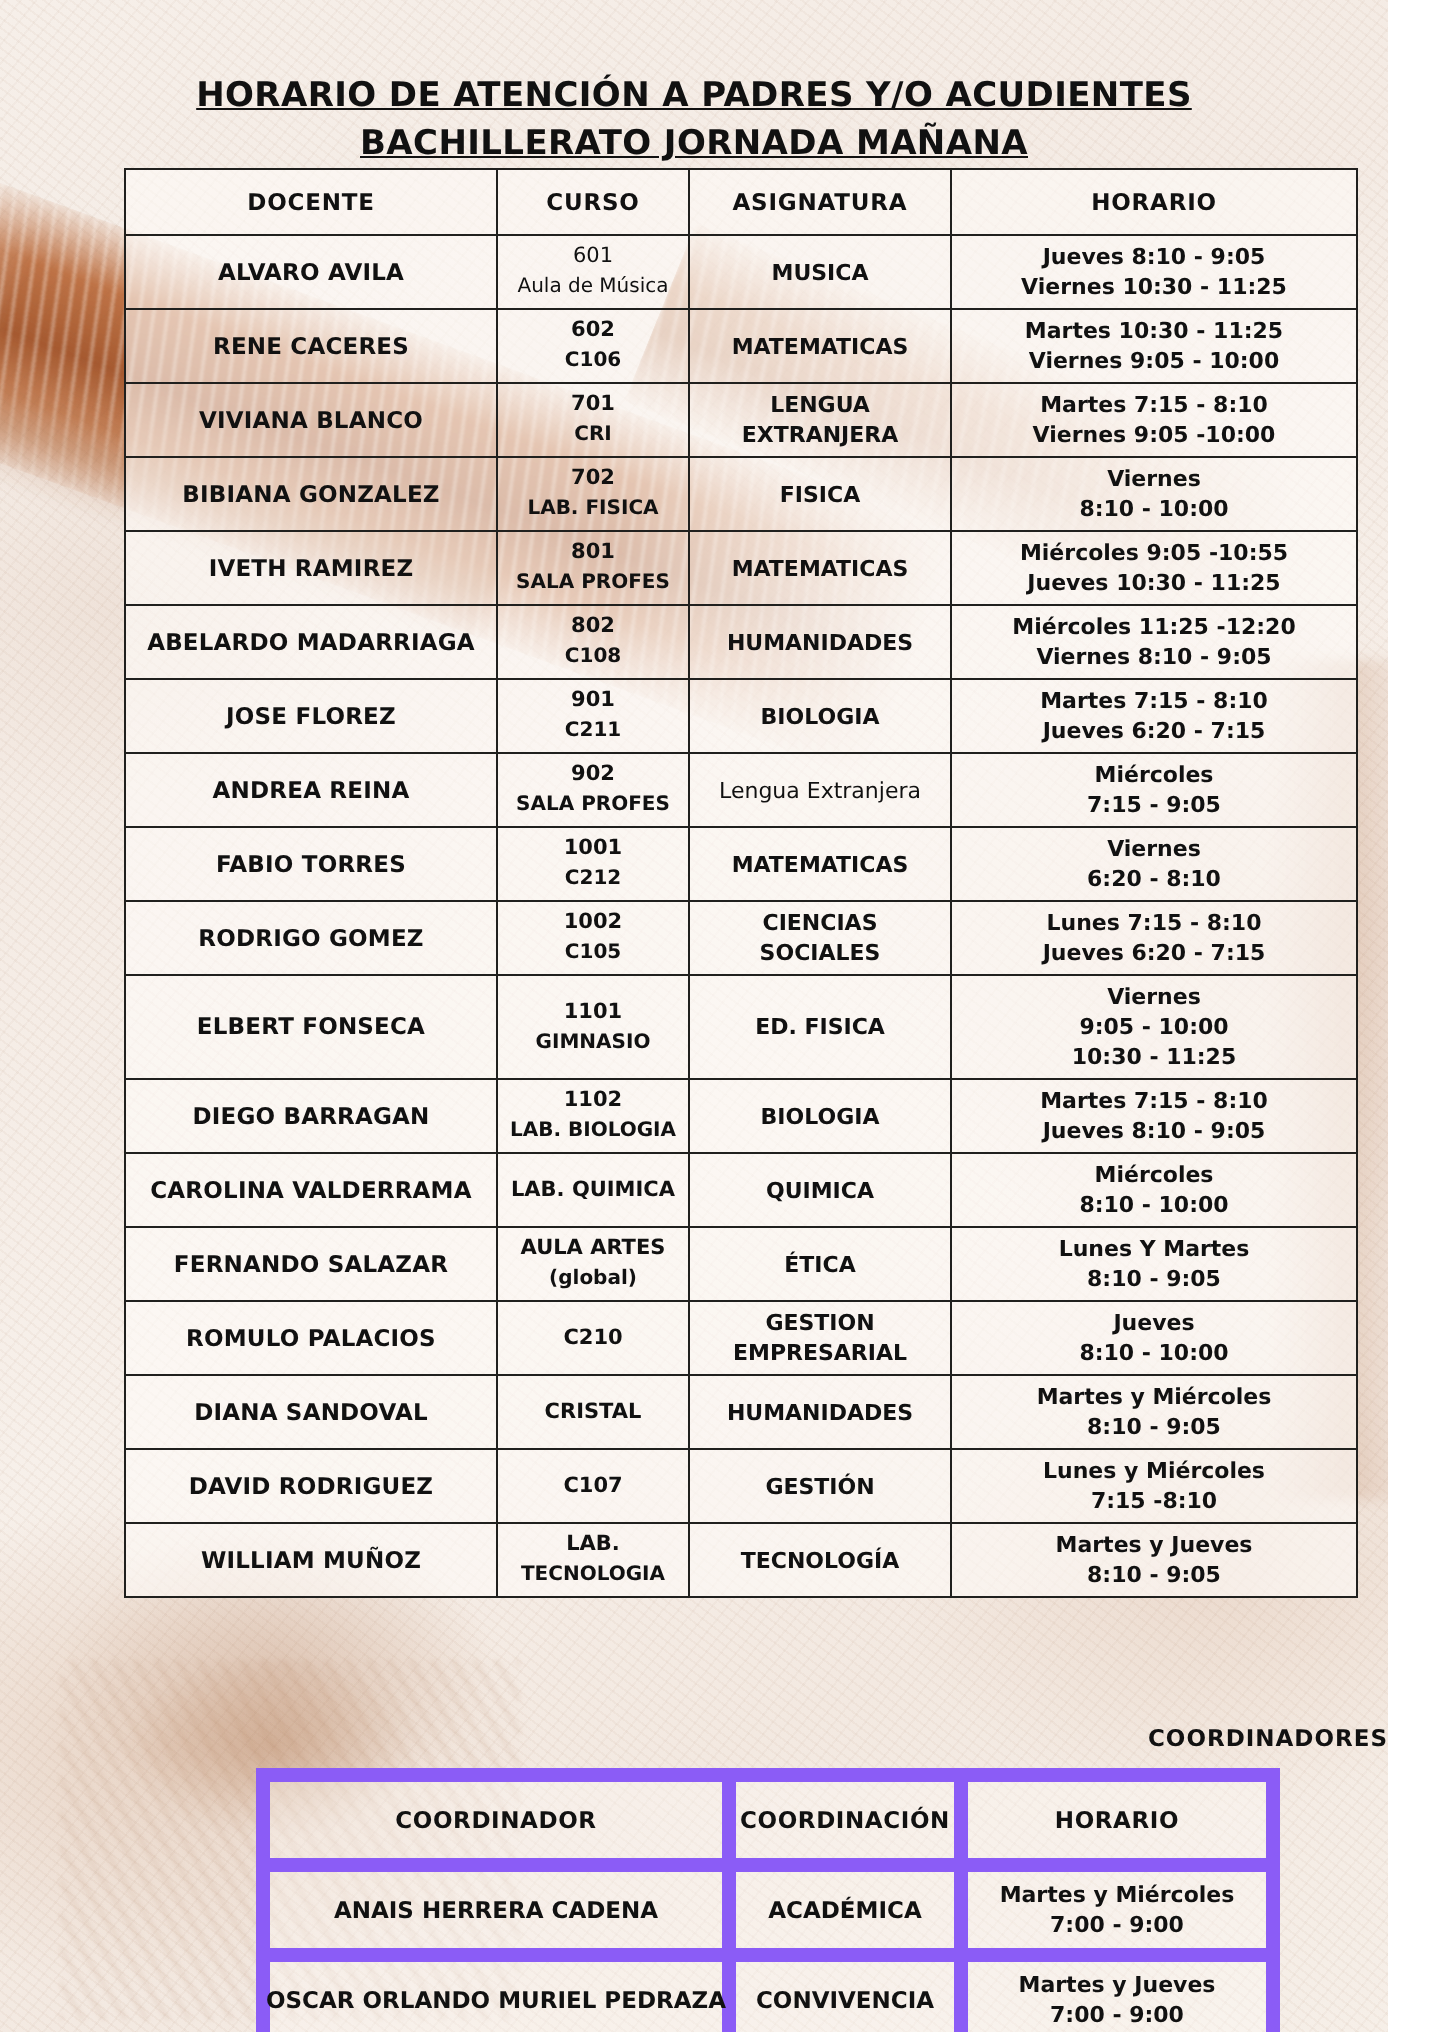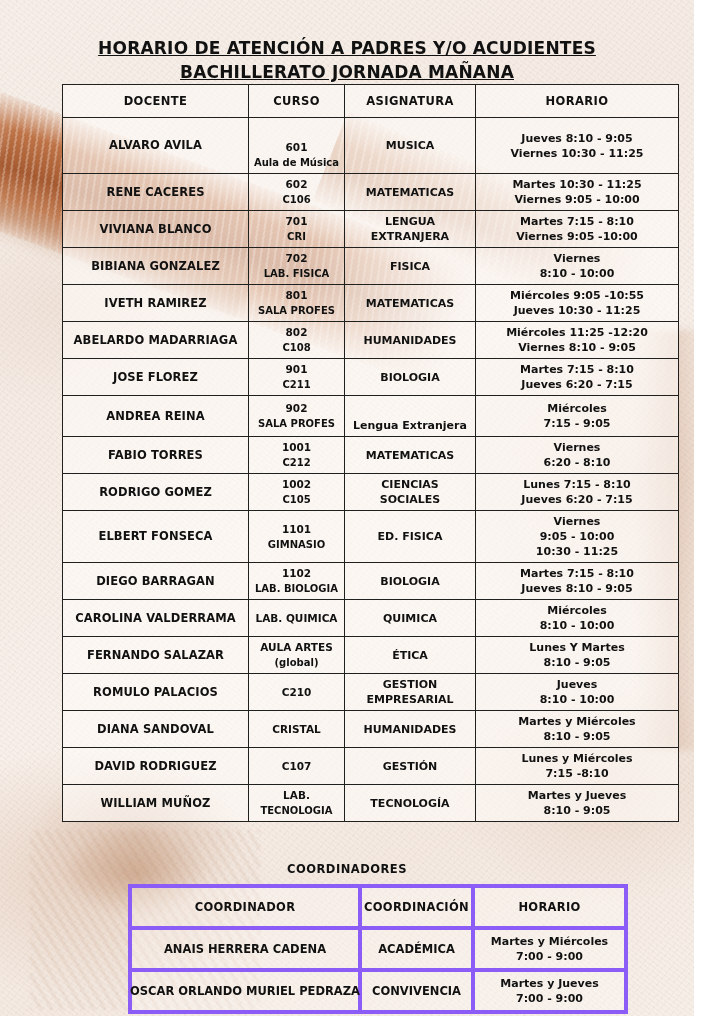--- a/index.html
+++ b/index.html
@@ -98,33 +98,33 @@
     background:rgba(255,252,248,.30);
     margin-left:28px;
   }
   .c-doc{width:181px;font-weight:700;font-size:11.5px;letter-spacing:.1px;}
   .c-cur{width:91px;font-weight:700;font-size:10.5px;}
   .c-asi{width:126px;font-weight:700;font-size:11px;}
   .c-hor{width:198px;font-weight:700;font-size:11px;}
   .cell-lines{display:flex;flex-direction:column;align-items:center;justify-content:center;line-height:15px;}
   .cell-lines span{display:block;white-space:nowrap;}
   .c-cur .cell-lines span+span{font-size:10px;}
-  .soft{font-weight:700;margin-top:19px;}
+  .soft{font-weight:400;}
 
   
   #coord-title{
-    position:absolute;left:0;top:862px;width:694px;text-align:center;
+    position:absolute;left:0;top:862px;width:694px;text-align:right;
     font-weight:700;font-size:11.5px;letter-spacing:.5px;color:#111;
   }
   #coord-table{
     position:absolute;left:128px;top:884px;width:472px;
     border-collapse:collapse;table-layout:fixed;
   }
   #coord-table td{
-    border:4px solid #8b5cf6;text-align:center;vertical-align:middle;
+    border:7px solid #8b5cf6;text-align:center;vertical-align:middle;
     padding:4px 2px;color:#111;background:rgba(255,252,248,.34);
   }
   #coord-table tr.header-row td{font-weight:700;font-size:11.5px;letter-spacing:.3px;height:30px;}
   .k-nom{width:222px;font-weight:700;font-size:11.5px;}
   .k-coo{width:105px;font-weight:700;font-size:11.5px;}
   .k-hor{width:145px;font-weight:700;font-size:11px;}
 </style>
 </head>
 <body>
 

